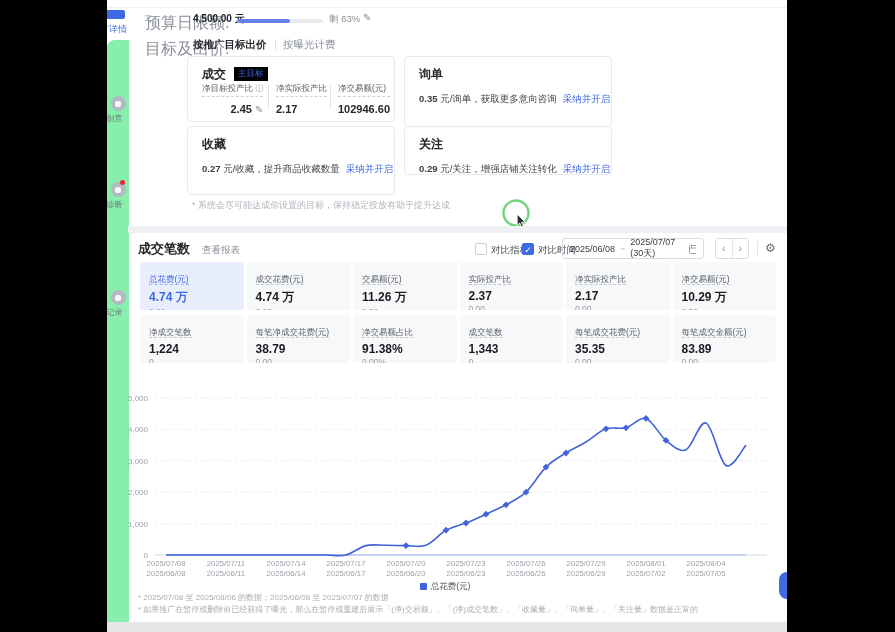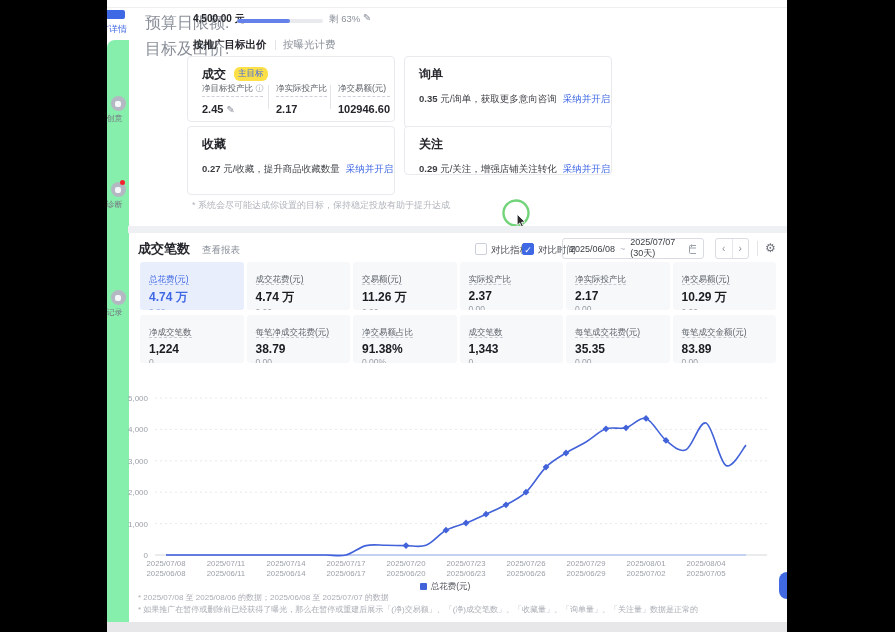--- a/index.html
+++ b/index.html
@@ -27,21 +27,21 @@
   .pbar { left:130px; top:19px; width:86px; height:4px; background:#e8eaee; border-radius:2px; overflow:hidden; }
   .pfill { height:4px; background:#6381e8; border-radius:2px; }
   .pencil { color:#8a8f99; font-size:10px; cursor:pointer; }
   .tab-on { font-size:10.5px; color:#24262b; font-weight:bold; white-space:nowrap; cursor:pointer; }
   .tab-off { font-size:10.5px; color:#8a8f99; white-space:nowrap; cursor:pointer; }
   .vdiv { width:1px; background:#e2e4e8; }
 
   
   .gcard { position:absolute; width:208px; background:#fff; border:1px solid #e8eaee; border-radius:4px; }
   .gtitle { position:absolute; left:14px; top:9px; font-size:12px; font-weight:bold; color:#24262b; }
-  .gbadge { position:absolute; left:46px; top:10px; font-size:8.5px; color:#3f68e4; background:#fde047; border-radius:6px; padding:1px 4px; }
+  .gbadge { position:absolute; left:46px; top:10px; font-size:8.5px; color:#3f68e4; background:#000000; border-radius:0; padding:1px 4px; }
   .gm-label { font-size:8.5px; color:#5c6168; border-bottom:1px dashed #cdd0d6; padding-bottom:1px; white-space:nowrap; }
   .gm-val { font-size:11px; font-weight:bold; color:#24262b; margin-top:6px; white-space:nowrap; }
   .gdesc { position:absolute; left:14px; top:36px; font-size:9.5px; color:#3a3d42; white-space:nowrap; }
   .gdesc b { font-weight:bold; }
   .glink { color:#3f68e4; margin-left:6px; cursor:pointer; }
   .note { font-size:9px; color:#b0b4bb; white-space:nowrap; }
 
   .band { left:21px; top:226px; width:659px; height:7px; background:#eef0f4; }
 
   
@@ -110,21 +110,21 @@
     <div class="abs pencil" style="left:256px; top:12px;">✎</div>
 
     <div class="abs lbl" style="left:38px; top:39px;">目标及出价:</div>
     <div class="abs tab-on" style="left:86px; top:38px;">按推广目标出价</div>
     <div class="abs vdiv" style="left:168px; top:40px; height:10px;"></div>
     <div class="abs tab-off" style="left:176px; top:38px;">按曝光计费</div>
 
     <div class="gcard" style="left:80px; top:56px; height:66px;">
       <div class="gtitle">成交</div>
       <div class="gbadge">主目标</div>
-      <div class="abs" style="left:14px; top:26px;">
+      <div class="abs" style="left:14px; top:26px;text-align:right;">
         <div class="gm-label"><span>净目标投产比</span> <span style="font-size:8px;color:#9aa0a8;">ⓘ</span></div>
         <div class="gm-val"><span>2.45</span> <span class="pencil">✎</span></div>
       </div>
       <div class="abs vdiv" style="left:80px; top:28px; height:24px;"></div>
       <div class="abs" style="left:88px; top:26px;">
         <div class="gm-label">净实际投产比</div>
         <div class="gm-val">2.17</div>
       </div>
       <div class="abs vdiv" style="left:142px; top:28px; height:24px;"></div>
       <div class="abs" style="left:150px; top:26px;">

